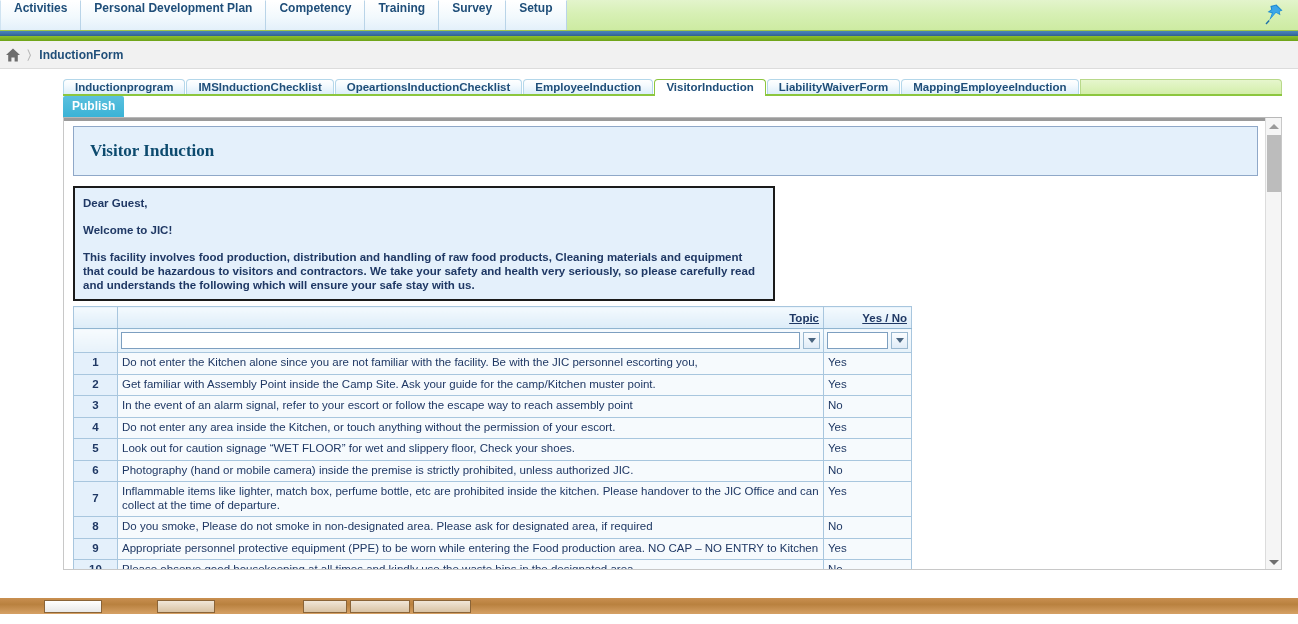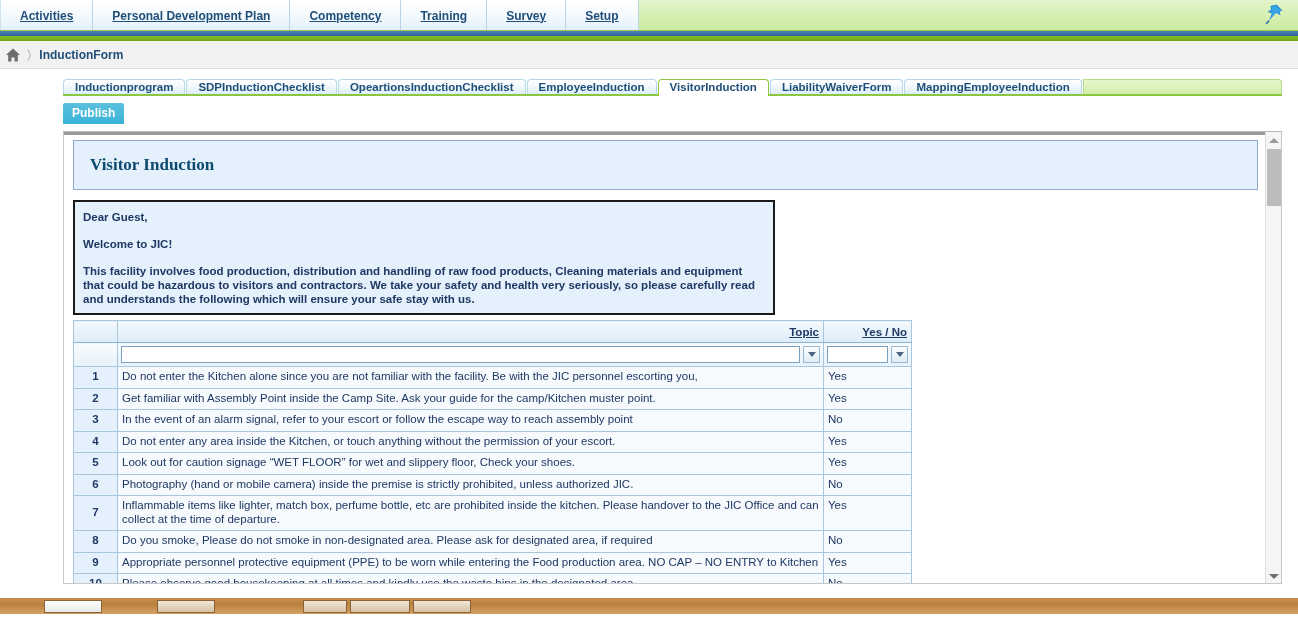--- a/index.html
+++ b/index.html
@@ -20,31 +20,30 @@
     height: 31px;
     width: 100%;
     background: linear-gradient(to bottom, #e3f4cc 0%, #d7f0b5 45%, #cdeba2 100%);
     display: flex;
     align-items: stretch;
     border-bottom: 1px solid #9ec84a;
   }
   .topnav-tabs { display: flex; align-items: stretch; }
   .nav-tab {
     display: flex;
-    align-items: center;
-    padding: 0 19px;
+    align-items: flex-start;
+    padding: 0 13px;
     font-size: 12px;
     font-weight: bold;
     color: #1f4e79;
     background: linear-gradient(to bottom, #ffffff 0%, #f2f9fd 55%, #e3f0fa 100%);
     border-right: 1px solid #b9d4e8;
     border-top: 1px solid #ffffff;
     white-space: nowrap;
     cursor: pointer;
-    text-decoration: underline;
   }
   .nav-tab:first-child { border-left: 1px solid #cfe3f1; }
   .nav-filler { flex: 1; }
   .pin-icon {
     position: absolute;
     right: 14px;
     top: 3px;
     width: 20px; height: 22px;
   }
   .blue-bar {
@@ -124,21 +123,21 @@
     border: 1px solid #b8d98a;
     border-bottom: none;
     border-radius: 0 4px 0 0;
     min-width: 30px;
   }
 
   
   .toolbar-wrap {
     margin-left: 63px;
     margin-right: 16px;
-    height: 36px;
+    height: 22px;
     border-bottom: 1px solid #b8b8b8;
     display: flex;
     align-items: center;
     padding-bottom: 0;
   }
   .publish-btn {
     font-size: 12px;
     font-weight: bold;
     color: #ffffff;
     background: linear-gradient(to bottom, #5bc0de 0%, #3ab3d6 100%);
@@ -375,21 +374,21 @@
   <span class="crumb-text">InductionForm</span>
 </div>
 
 <div class="workspace">
 
   <div class="subtab-wrap">
     <div class="subtab">
         <span>Inductionprogram</span>
       </div>
     <div class="subtab">
-        <span>SDPInductionChecklist</span>
+        <span>IMSInductionChecklist</span>
       </div>
     <div class="subtab">
         <span>OpeartionsInductionChecklist</span>
       </div>
     <div class="subtab">
         <span>EmployeeInduction</span>
       </div>
     <div class="subtab active">
         <span>VisitorInduction</span>
       </div>

